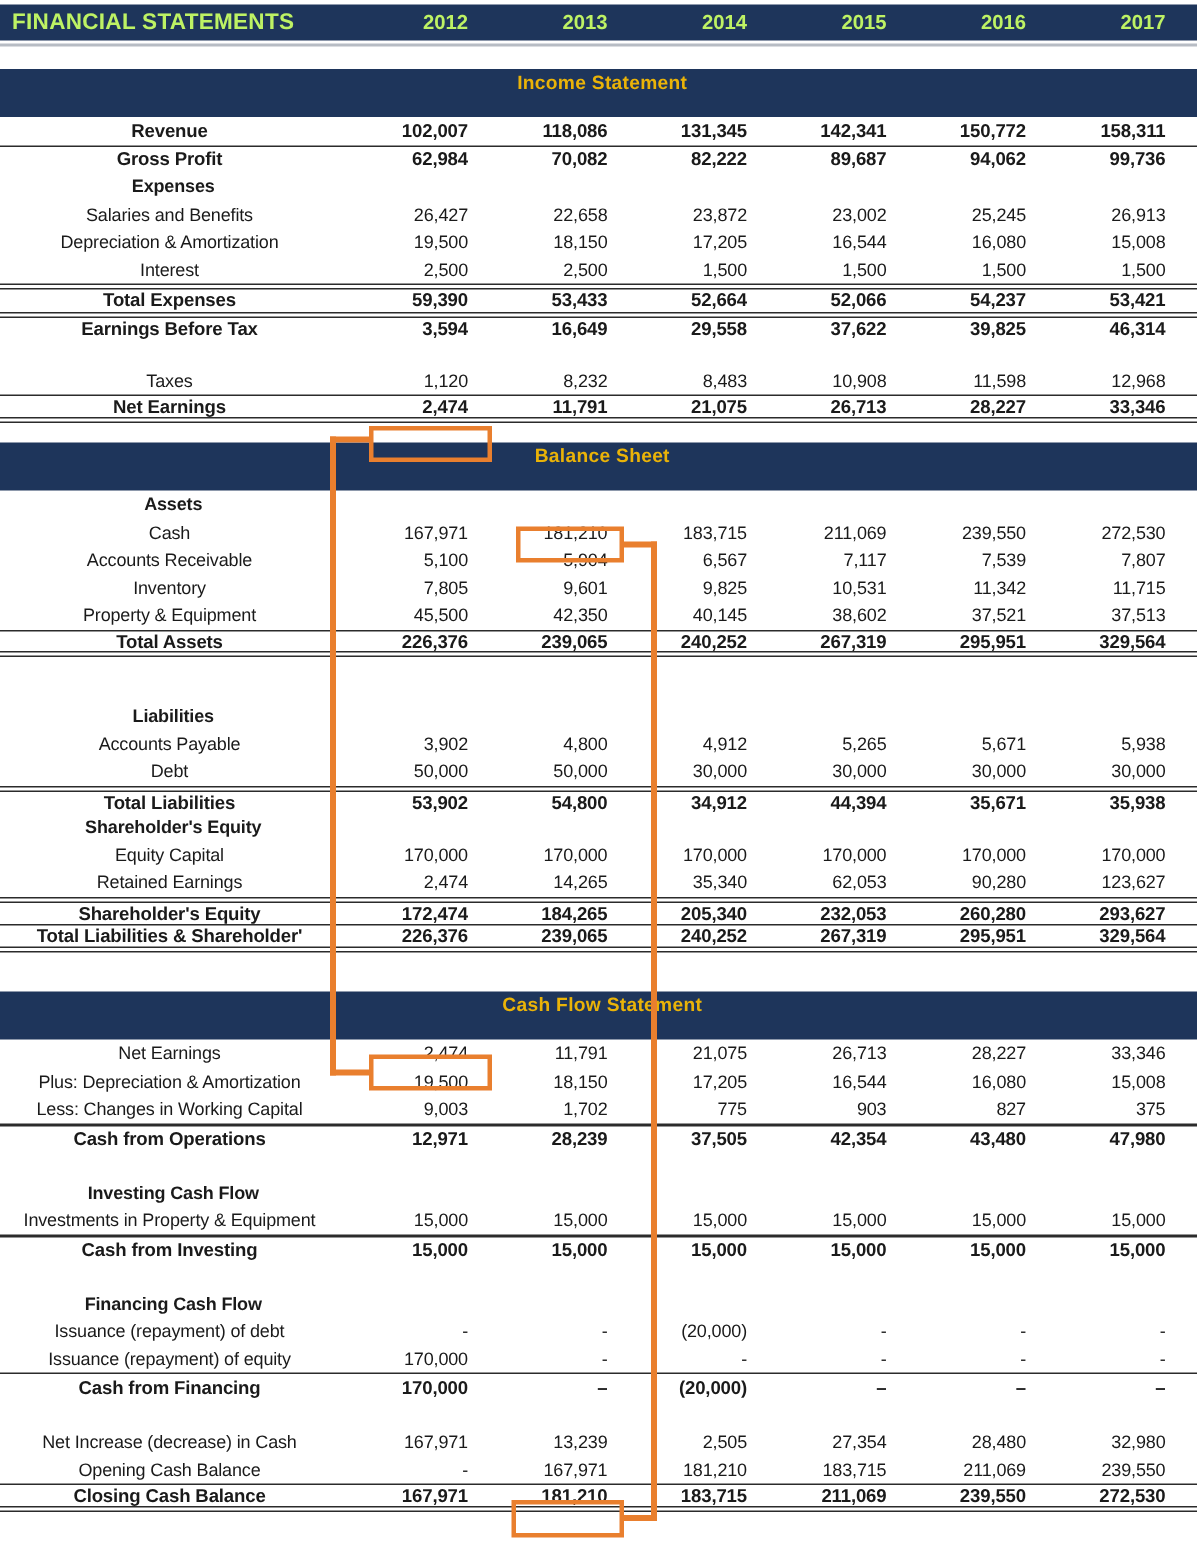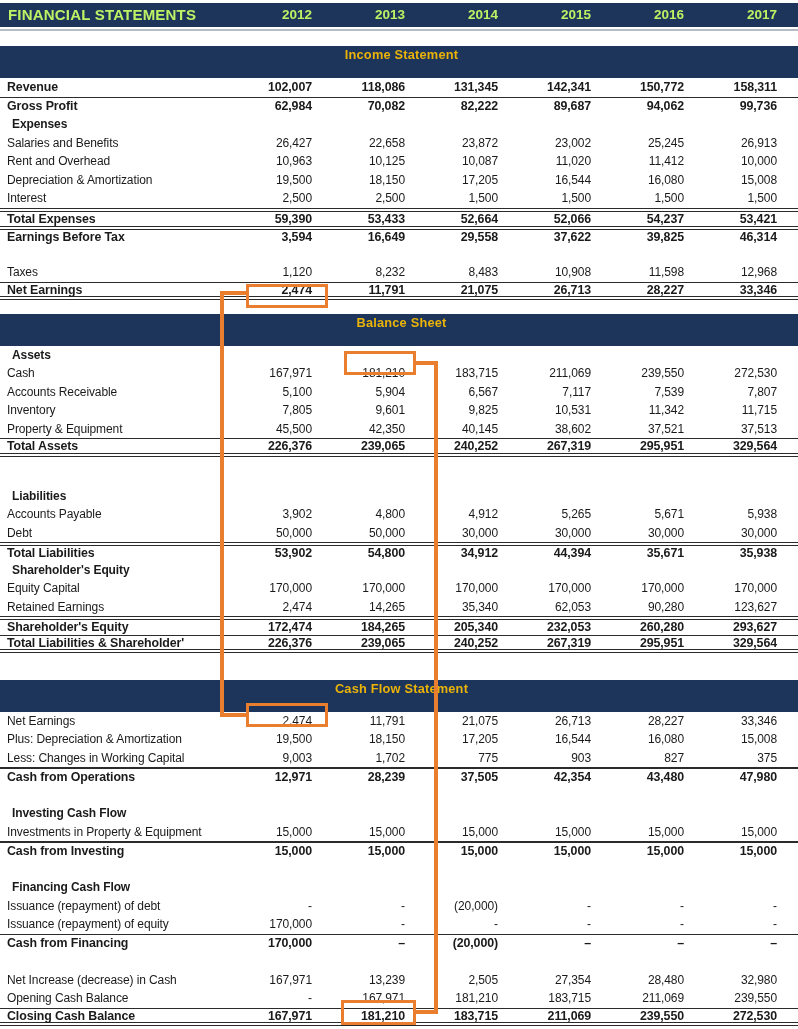--- a/index.html
+++ b/index.html
@@ -17,21 +17,21 @@
   .year{text-align:right;font-size:13.5px;}
   .top-rule{height:2px;background:var(--rule);margin-top:2px;}
 
   
   .statements{margin-top:15px;}
   .section-bar{height:32px;line-height:18px;background:var(--navy);color:#eab308;
                font-weight:bold;font-size:12.8px;padding-left:5px;letter-spacing:.2px;text-align:center;}
   .row{height:18.5px;line-height:14px;box-sizing:border-box;align-items:center;
        font-size:12px;letter-spacing:-.1px;}
   .row.spacer{display:block;}
-  .lab{padding-left:7px;white-space:nowrap;overflow:hidden;}
+  .lab{padding-left:7px;white-space:nowrap;overflow:hidden;text-align:center;}
   .val{text-align:right;font-variant-numeric:tabular-nums;}
   .bold{font-weight:bold;font-size:12.4px;}
   .sub{font-weight:bold;}
   .sub .lab{padding-left:12px;}
   .b-t {border-top:1.5px solid var(--line);}
   .b-tt{border-top:2.5px solid var(--line);}
   .b-dt{border-top:4px double var(--line);}
   .b-db{border-bottom:4px double var(--line);}
 
   
@@ -83,29 +83,20 @@
       <div class="row grid">
         <div class="lab">Salaries and Benefits</div>
         <div class="val">26,427</div>
         <div class="val">22,658</div>
         <div class="val">23,872</div>
         <div class="val">23,002</div>
         <div class="val">25,245</div>
         <div class="val">26,913</div>
       </div>
       <div class="row grid">
-        <div class="lab">Rent and Overhead</div>
-        <div class="val">10,963</div>
-        <div class="val">10,125</div>
-        <div class="val">10,087</div>
-        <div class="val">11,020</div>
-        <div class="val">11,412</div>
-        <div class="val">10,000</div>
-      </div>
-      <div class="row grid">
         <div class="lab">Depreciation &amp; Amortization</div>
         <div class="val">19,500</div>
         <div class="val">18,150</div>
         <div class="val">17,205</div>
         <div class="val">16,544</div>
         <div class="val">16,080</div>
         <div class="val">15,008</div>
       </div>
       <div class="row grid">
         <div class="lab">Interest</div>

